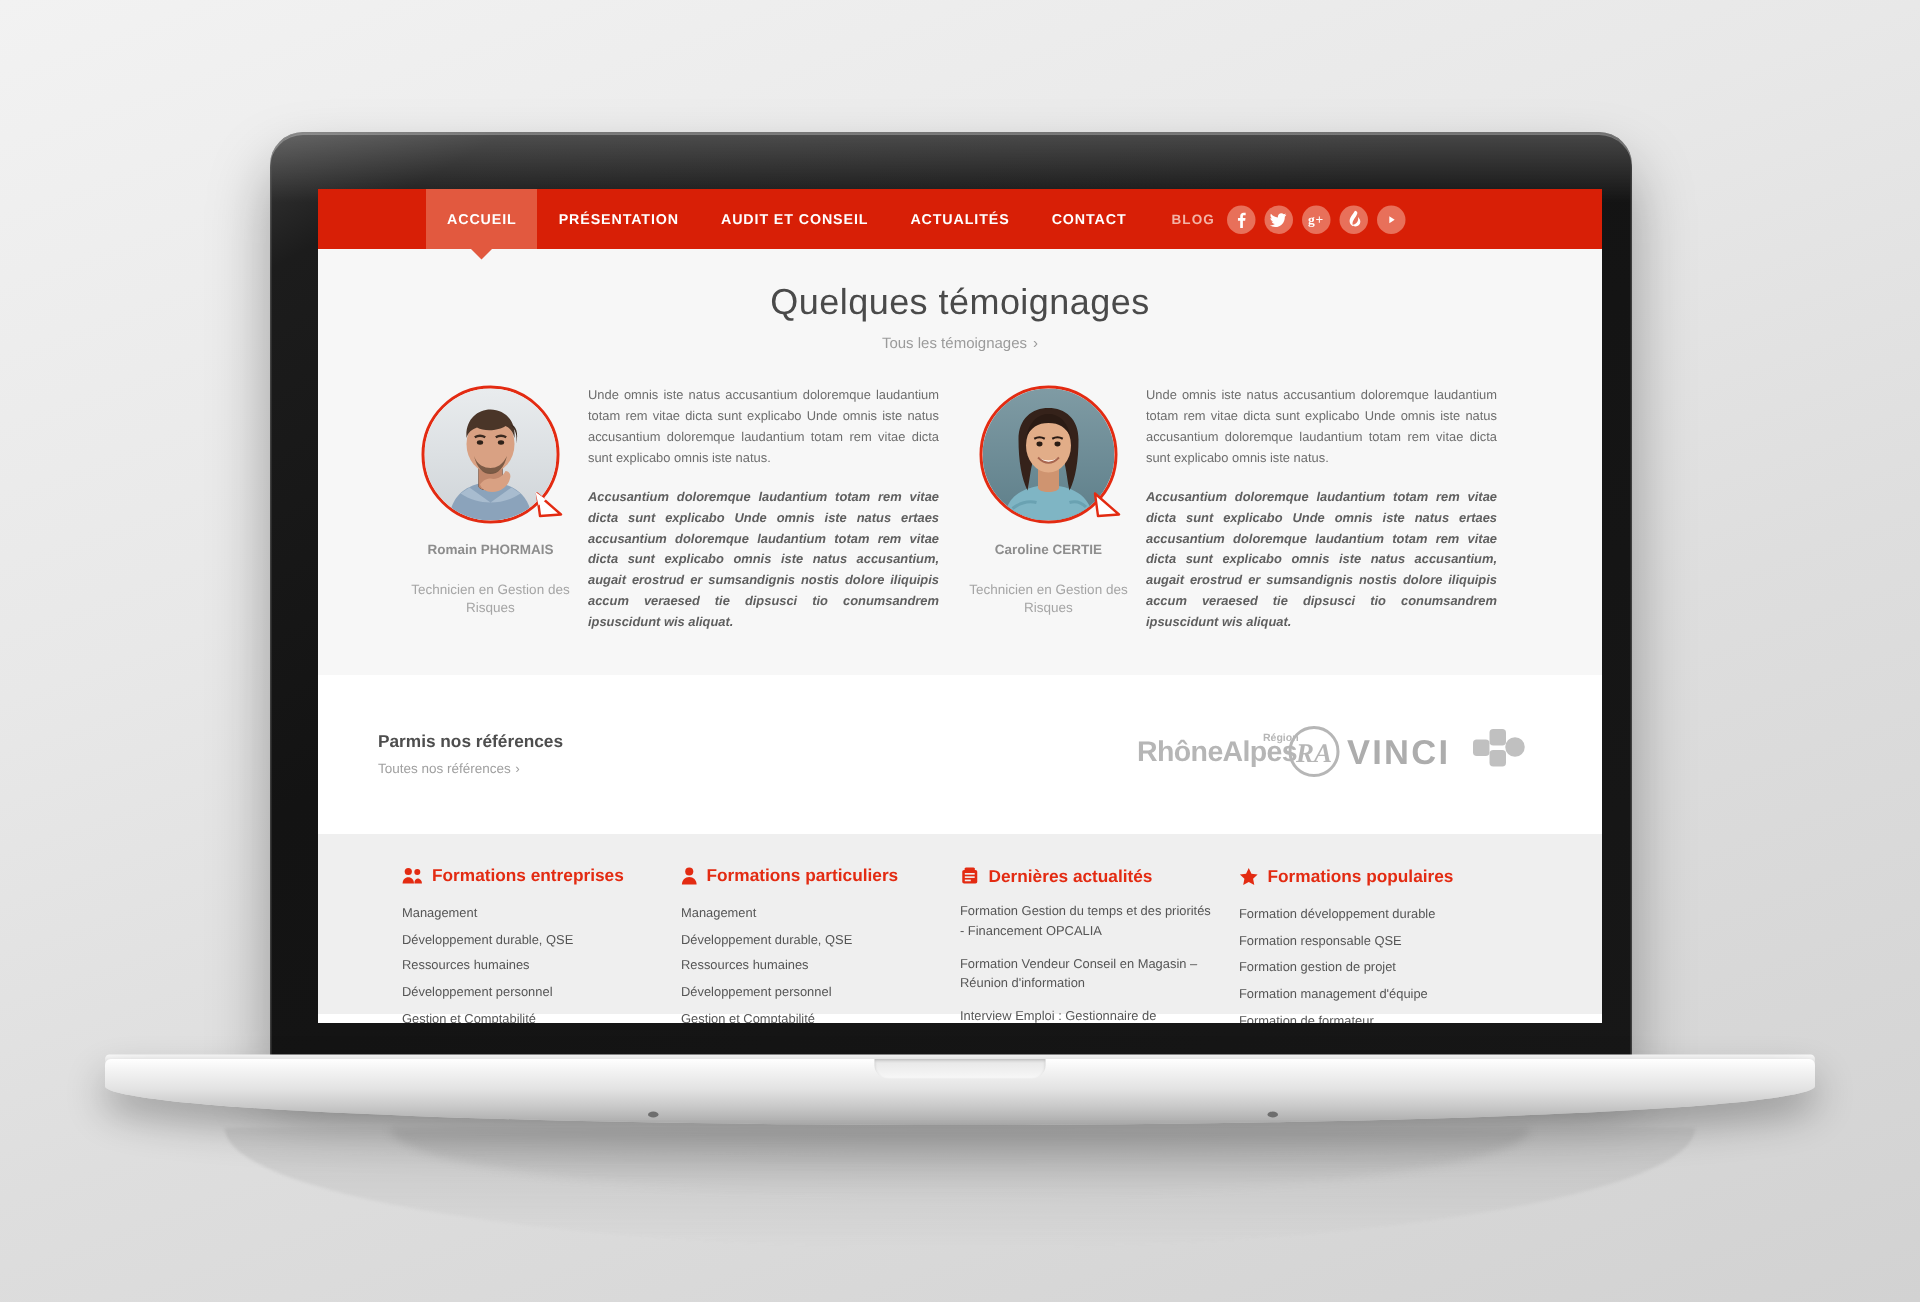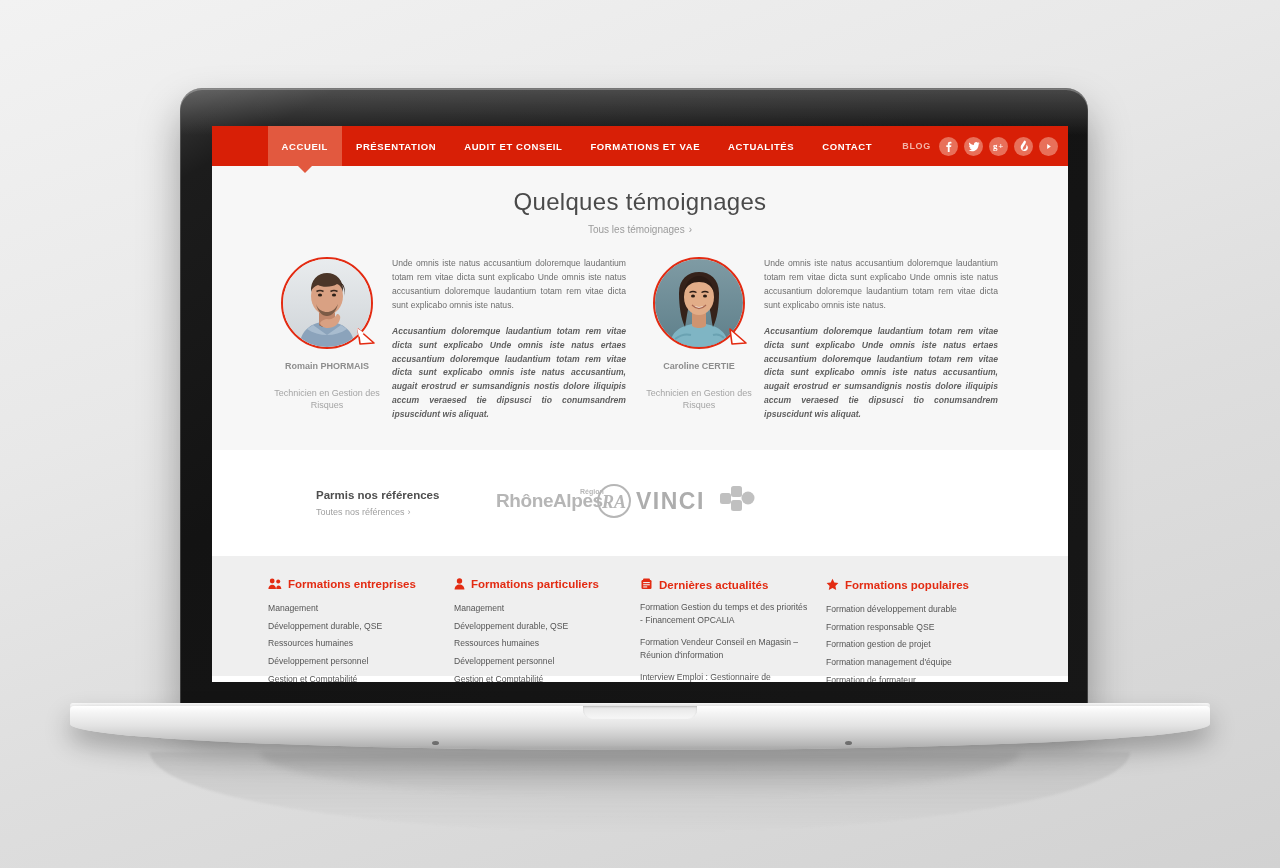--- a/index.html
+++ b/index.html
@@ -137,26 +137,26 @@
 
   .person-name{ font-size:9px; font-weight:bold; color:#8d8d8d; margin-top:12px; }
   .person-role{ font-size:9px; color:#a5a5a5; line-height:1.35; margin-top:16px; }
 
   .testi-body{ flex:1; padding-left:6px; }
   .t-p1{ font-size:8.6px; color:#6d6d6d; line-height:1.62; text-align:justify; }
   .t-p2{ font-size:8.6px; color:#5f5f5f; line-height:1.62; text-align:justify;
          font-weight:bold; font-style:italic; margin-top:12px; }
 
   
-  .refs{ background:#fff; padding:26px 84px; display:flex; align-items:center; height:106px;margin-left:20px;}
+  .refs{ background:#fff; padding:26px 40px; display:flex; align-items:center; height:106px;}
   .refs-left{ width:180px; flex:none; }
   .refs-title{ font-size:11.5px; color:#4e4e4e; font-weight:bold; }
   .refs-link{ font-size:9px; color:#a0a0a0; margin-top:6px; }
   .refs-link .chev{ margin-left:3px; }
-  .logos{ flex:1; display:flex; align-items:center; justify-content:flex-start; }
+  .logos{ flex:1; display:flex; align-items:center; justify-content:flex-end; }
   .logo{ opacity:.72; }
 
   
   .footer{ background:#efefef; padding:22px 56px 0; display:flex; gap:0; height:120px;}
   .fcol{ width:25%; padding-right:16px; }
   .fhead{ display:flex; align-items:center; gap:6px; margin-bottom:10px; }
   .fhead-ic{ color:#e32b12; display:flex; align-items:center; }
   .fhead-t{ font-size:11.5px; color:#e32b12; font-weight:bold; }
   .flink{ font-size:8.6px; color:#555; line-height:2.05; }
   .fnews{ font-size:8.6px; color:#555; line-height:1.5; margin-bottom:9px; }
@@ -184,23 +184,20 @@
 
         <div class="nav-item active">
           <span>ACCUEIL</span>
           <span class="nav-caret"></span>
         </div>
         <div class="nav-item">
           <span>PRÉSENTATION</span>
         </div>
         <div class="nav-item">
           <span>AUDIT ET CONSEIL</span>
-        </div>
-        <div class="nav-item">
-          <span>FORMATIONS ET VAE</span>
         </div>
         <div class="nav-item">
           <span>ACTUALITÉS</span>
         </div>
         <div class="nav-item">
           <span>CONTACT</span>
         </div>
 
         <div class="blog-label">BLOG</div>
 

